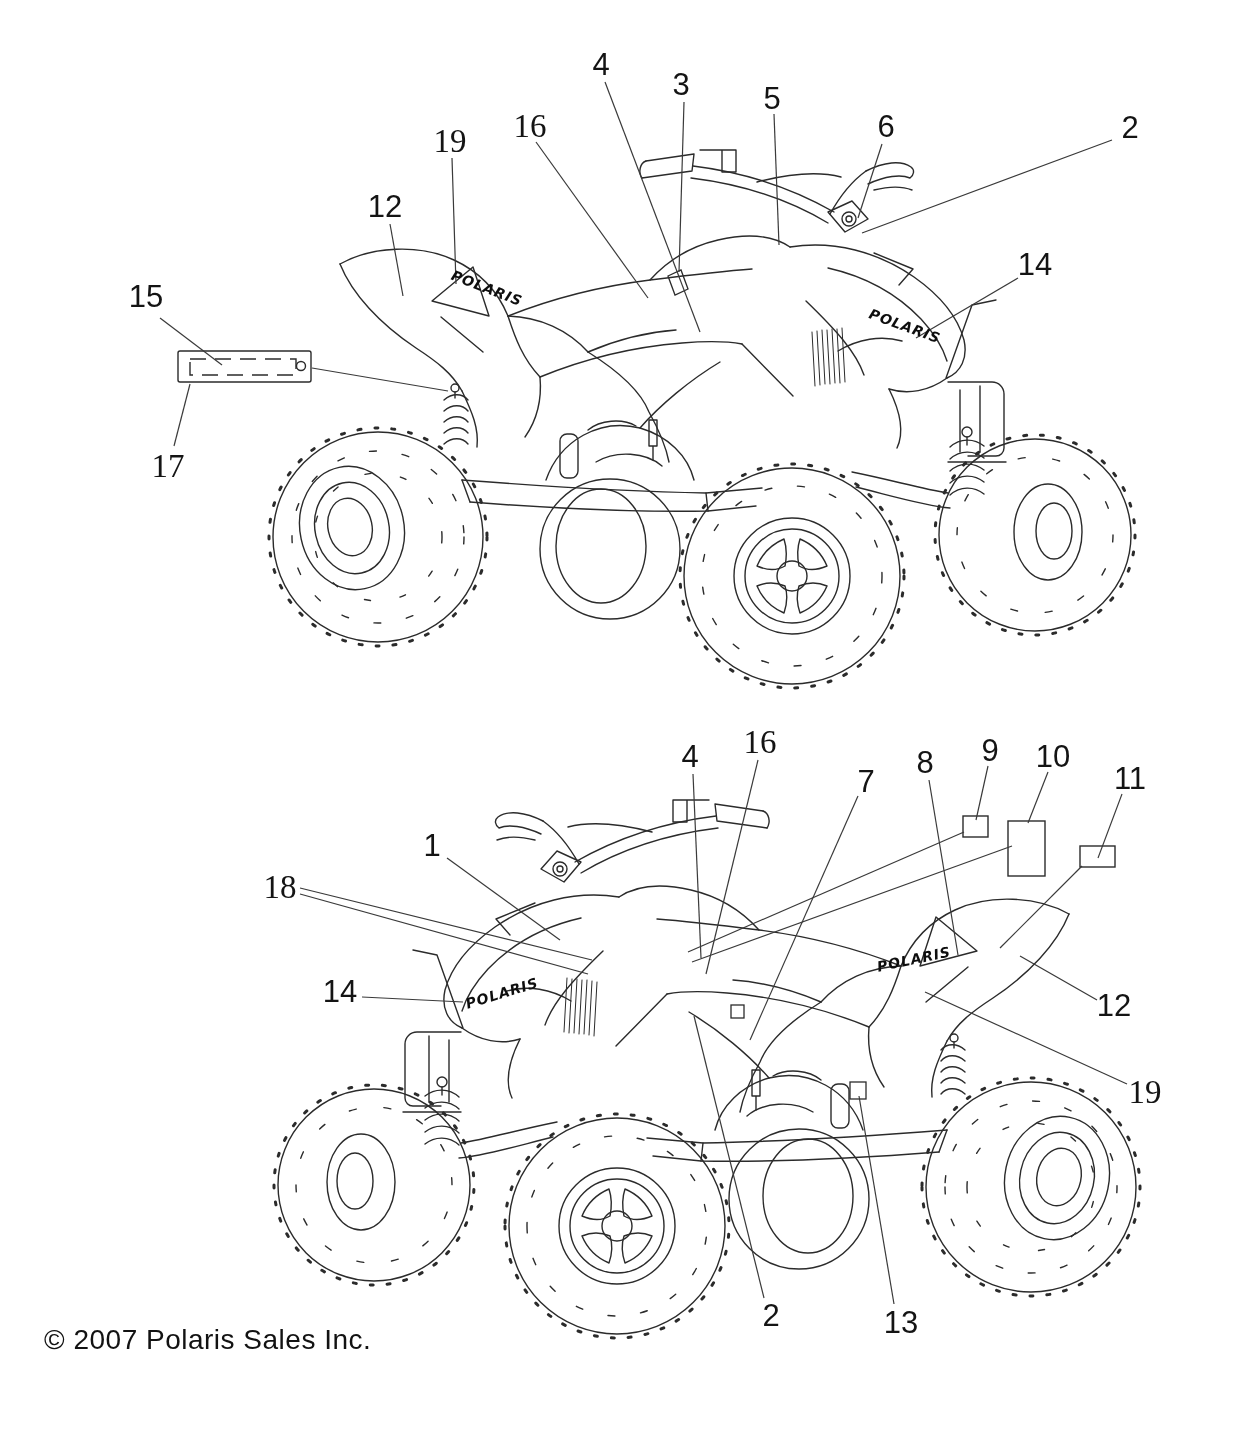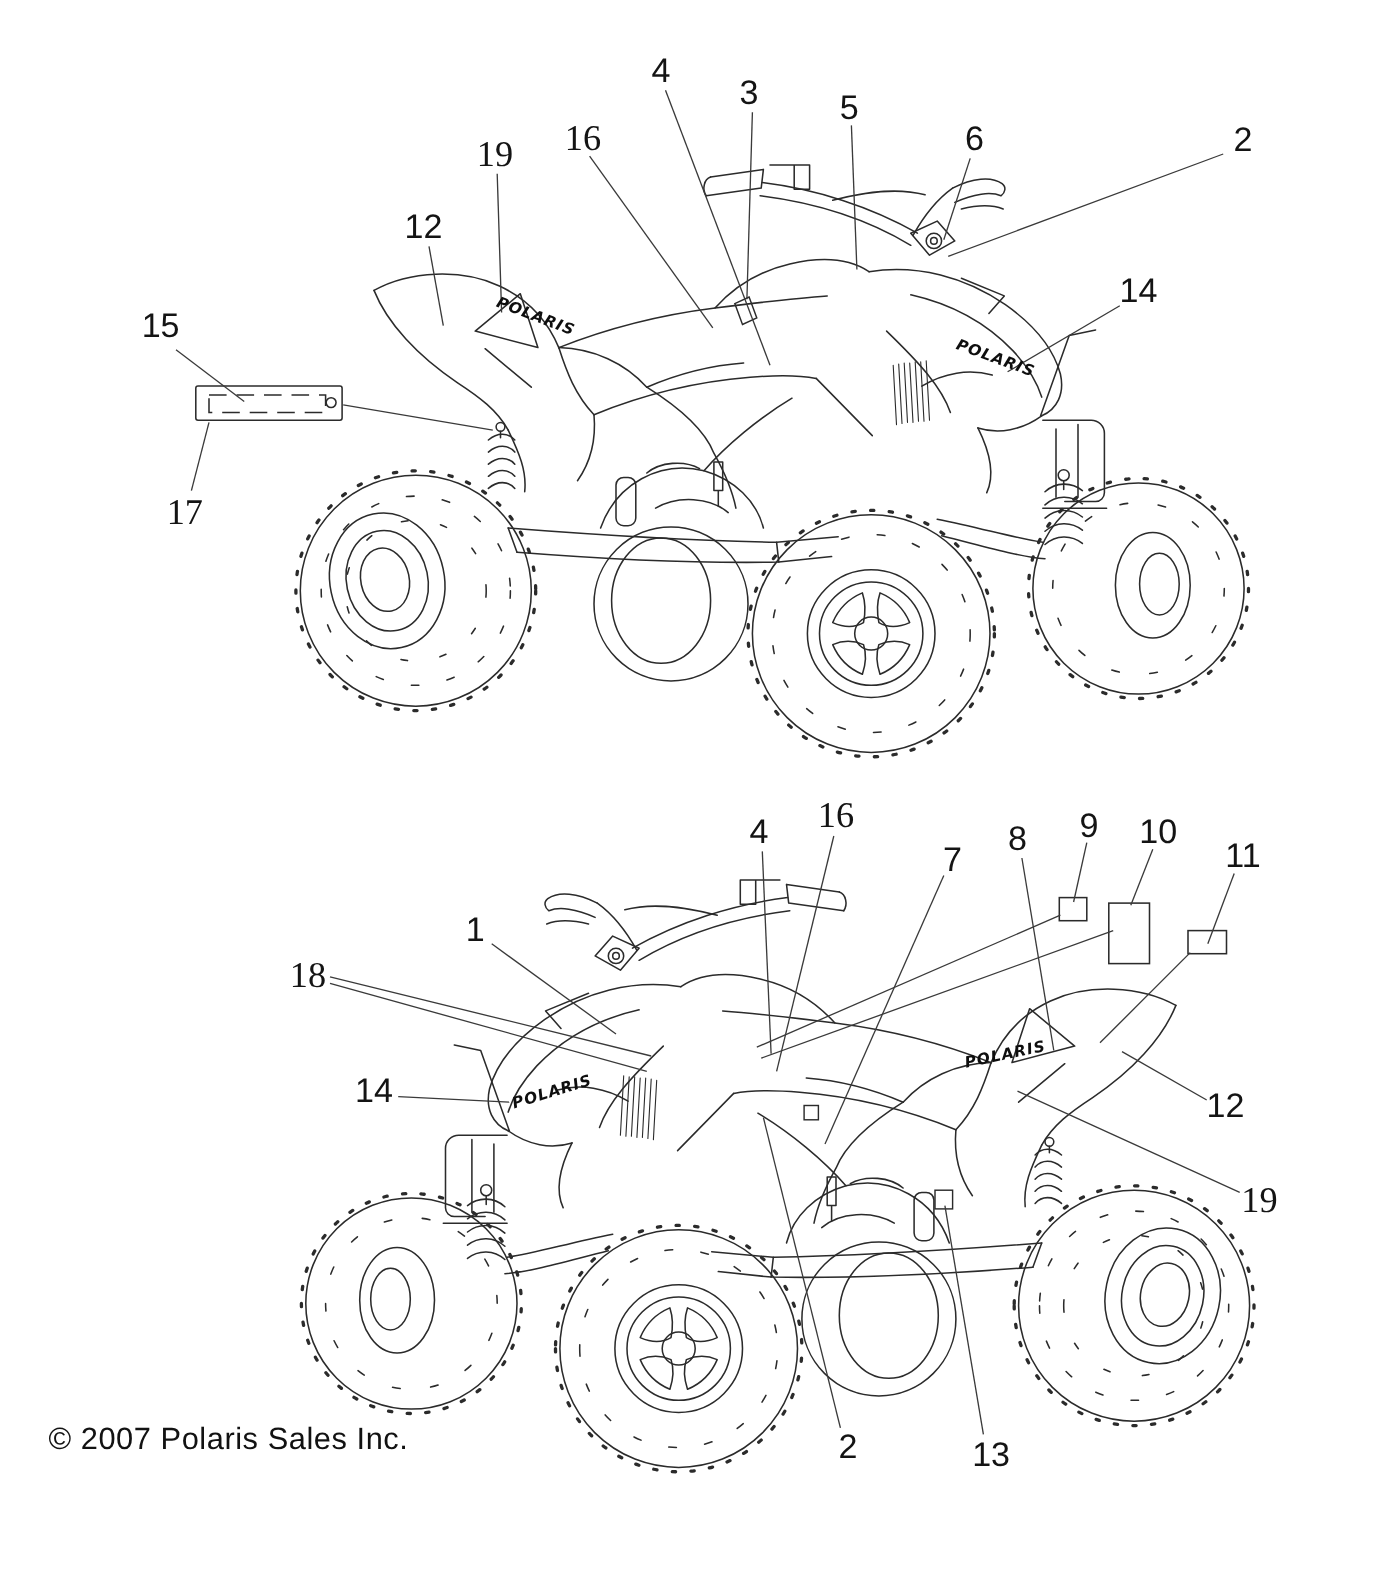--- a/index.html
+++ b/index.html
@@ -5,21 +5,21 @@
   html,body{margin:0;padding:0}
   body{
     width:1249px;height:1429px;
     background:#ffffff;
     font-family:"Liberation Sans", sans-serif;
     position:relative;overflow:hidden;
   }
   .stage{position:absolute;inset:0;background:#fff}
   svg.diagram{position:absolute;left:0;top:0;width:1249px;height:1429px}
   .copyright{
-    position:absolute;left:44px;top:1292px;
+    position:absolute;left:44px;top:1324px;
     font-size:28px;color:#121212;letter-spacing:.5px;
     font-family:"Liberation Sans", sans-serif;
     white-space:nowrap;
   }
 </style>
 </head>
 <body>
 
 <div class="stage">
 

